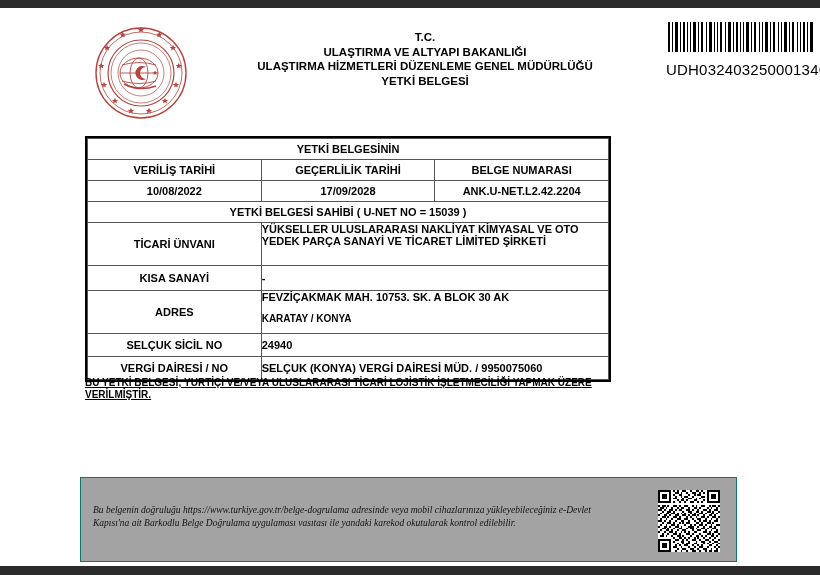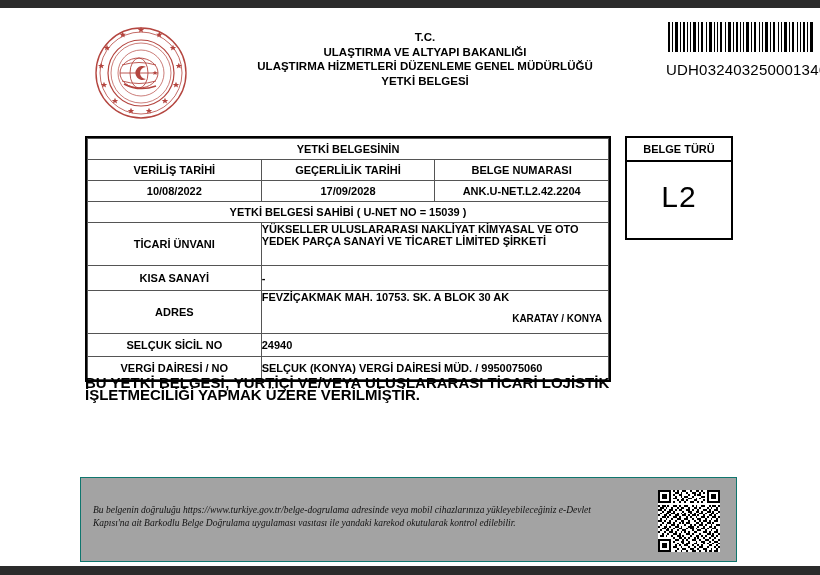--- a/index.html
+++ b/index.html
@@ -96,21 +96,20 @@
     padding: 4px 5px;
     font-size: 10px;
   }
   .val-mid {
     text-align: left;
     vertical-align: middle;
     padding: 3px 5px;
     font-size: 10px;
   }
   .addr-second {
-    text-align: right;
     padding-right: 6px;
     padding-top: 10px;
     font-size: 10px;
   }
 
   
   #belge-turu {
     position: absolute;
     left: 625px;
     top: 128px;
@@ -134,24 +133,25 @@
     padding: 18px 0 24px 0;
     letter-spacing: 1px;
   }
 
   
   #statement {
     position: absolute;
     left: 85px;
     top: 369px;
     width: 530px;
-    font-size: 15px;
+    font-size: 10px;
     font-weight: bold;
     line-height: 12px;
     color: #000;
+    text-decoration: underline;
   }
 
   
   #verify-box {
     position: absolute;
     left: 80px;
     top: 469px;
     width: 655px;
     height: 83px;
     border: 1px solid #0f766e;
@@ -313,24 +313,20 @@
         <td class="val-mid" colspan="2">24940</td>
       </tr>
       <tr>
         <td class="lbl" style="height:22px">VERGİ DAİRESİ / NO</td>
         <td class="val-mid" colspan="2">SELÇUK (KONYA) VERGİ DAİRESİ MÜD. / 9950075060</td>
       </tr>
     </tbody>
       </table>
   </div>
 
-  <div id="belge-turu">
-    <div id="belge-turu-head">BELGE TÜRÜ</div>
-    <div id="belge-turu-value">L2</div>
-  </div>
 
   <div id="statement">BU YETKİ BELGESİ; YURTİÇİ VE/VEYA ULUSLARARASI TİCARİ LOJİSTİK İŞLETMECİLİĞİ YAPMAK ÜZERE VERİLMİŞTİR.</div>
 
   <div id="verify-box">
     <div id="verify-text">Bu belgenin doğruluğu https://www.turkiye.gov.tr/belge-dogrulama adresinde veya mobil cihazlarınıza yükleyebileceğiniz e-Devlet Kapısı'na ait Barkodlu Belge Doğrulama uygulaması vasıtası ile yandaki karekod okutularak kontrol edilebilir.</div>
     <svg id="qr" viewBox="0 0 33 33" shape-rendering="crispEdges">
       <rect width="33" height="33" fill="#fff"></rect>
       <g fill="#000">
         <rect x="0" y="0" width="7" height="1"></rect>
           <rect x="0" y="6" width="7" height="1"></rect>

